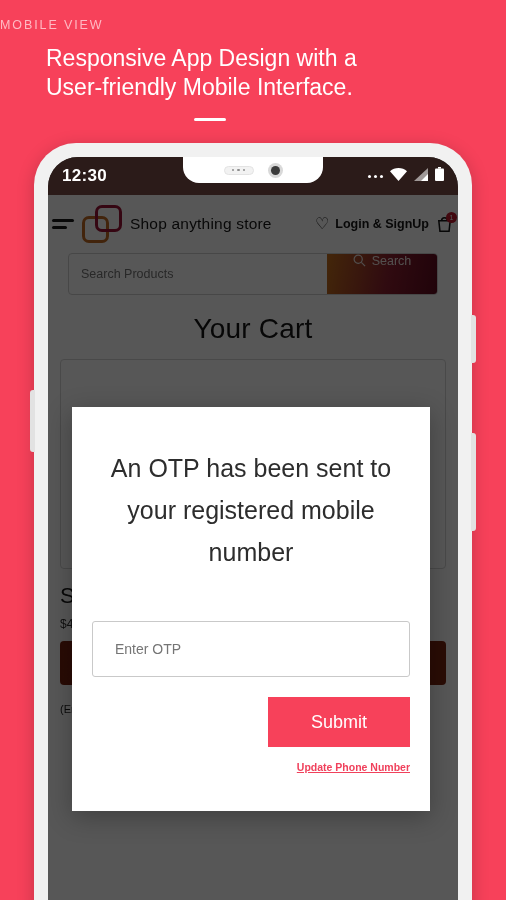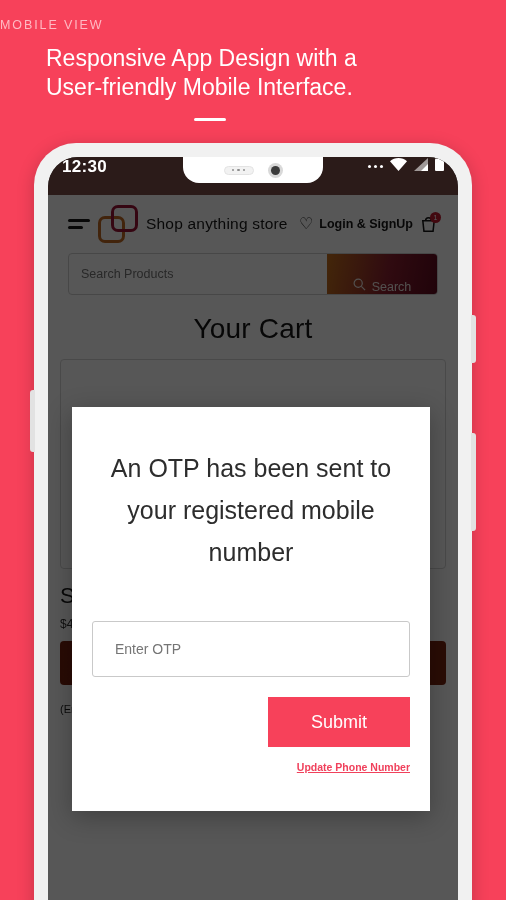--- a/index.html
+++ b/index.html
@@ -55,22 +55,22 @@
     position: absolute; left: 14px; top: 14px;
     width: 410px; height: 786px;
     border-radius: 30px 30px 0 0;
     overflow: hidden;
     background: #4a4a4a;
   }
 
   
   .statusbar {
     position: relative; height: 38px; background: #2b1b19;
-    display: flex; align-items: flex-start; justify-content: space-between;
-    padding: 0 14px; color: #ffffff;
+    display: flex; align-items: center; justify-content: space-between;
+    padding: 14px 14px; color: #ffffff;
   }
   .sb-time { font-size: 17px; font-weight: 700; letter-spacing: .3px; }
   .sb-right { display: flex; align-items: center; gap: 7px; }
   .sb-dots { display:flex; gap:3px; align-items:center; }
   .sb-dots i { width:3px; height:3px; background:#fff; border-radius:50%; display:block; }
 
   .notch {
     position: absolute; left: 50%; transform: translateX(-50%); top: 0;
     width: 140px; height: 26px; background: #ffffff;
     border-radius: 0 0 16px 16px;
@@ -88,21 +88,21 @@
   }
   .camera i { width:9px; height:9px; border-radius:50%; background:#3c3c3c; display:block; }
 
   
   .app { position: relative; background: #ffffff; height: 748px; }
   .dimmer {
     position:absolute; inset:0; background: rgba(0,0,0,.66); z-index: 20;
   }
 
   .appbar {
-    height: 58px; display:flex; align-items:center; padding: 0 20px; gap: 8px;
+    height: 58px; display:flex; align-items:center; padding: 0 4px; gap: 8px;
     background:#ffffff;
   }
   .hamburger { display:flex; flex-direction:column; gap:4px; width:22px; }
   .hamburger span { height:2.6px; background:#1a1a1a; border-radius:2px; }
   .hamburger span:nth-child(1){ width:22px; }
   .hamburger span:nth-child(2){ width:15px; }
   .logo-mark { width:40px; height:40px; position:relative; flex:none; }
   .logo-mark .sq { position:absolute; width:27px; height:27px; border-radius:7px; }
   .logo-mark .sq.a { right:0; top:1px; border:3px solid #9c1235; }
   .logo-mark .sq.b { left:0; bottom:1px; border:3px solid #c06b23; }
@@ -120,21 +120,21 @@
   .searchrow { padding: 0 20px; }
   .searchbar {
     display:flex; height:42px; border:1px solid #cfcfcf; border-radius:4px; overflow:hidden;
     background:#fff;
   }
   .search-input {
     flex:1; border:0; outline:none; padding: 0 12px; font-size:12.5px;
     color:#6d6d6d; font-family:inherit; background:transparent;
   }
   .search-btn {
-    width:110px; display:flex; align-items:flex-end; justify-content:center; gap:6px;
+    width:110px; display:flex; align-items:flex-start; justify-content:center; gap:6px;
     background: linear-gradient(100deg, #c4701d 0%, #8c2030 55%, #5e0a1e 100%);
     color:#efe7e3; font-size:12.5px; border:0; font-family:inherit; cursor:pointer;
   }
 
   .page-title {
     text-align:center; font-size:28px; color:#151515; font-weight:400;
     margin-top: 18px; letter-spacing:.2px;
   }
 
   .cart-body { padding: 14px 12px 0; }

